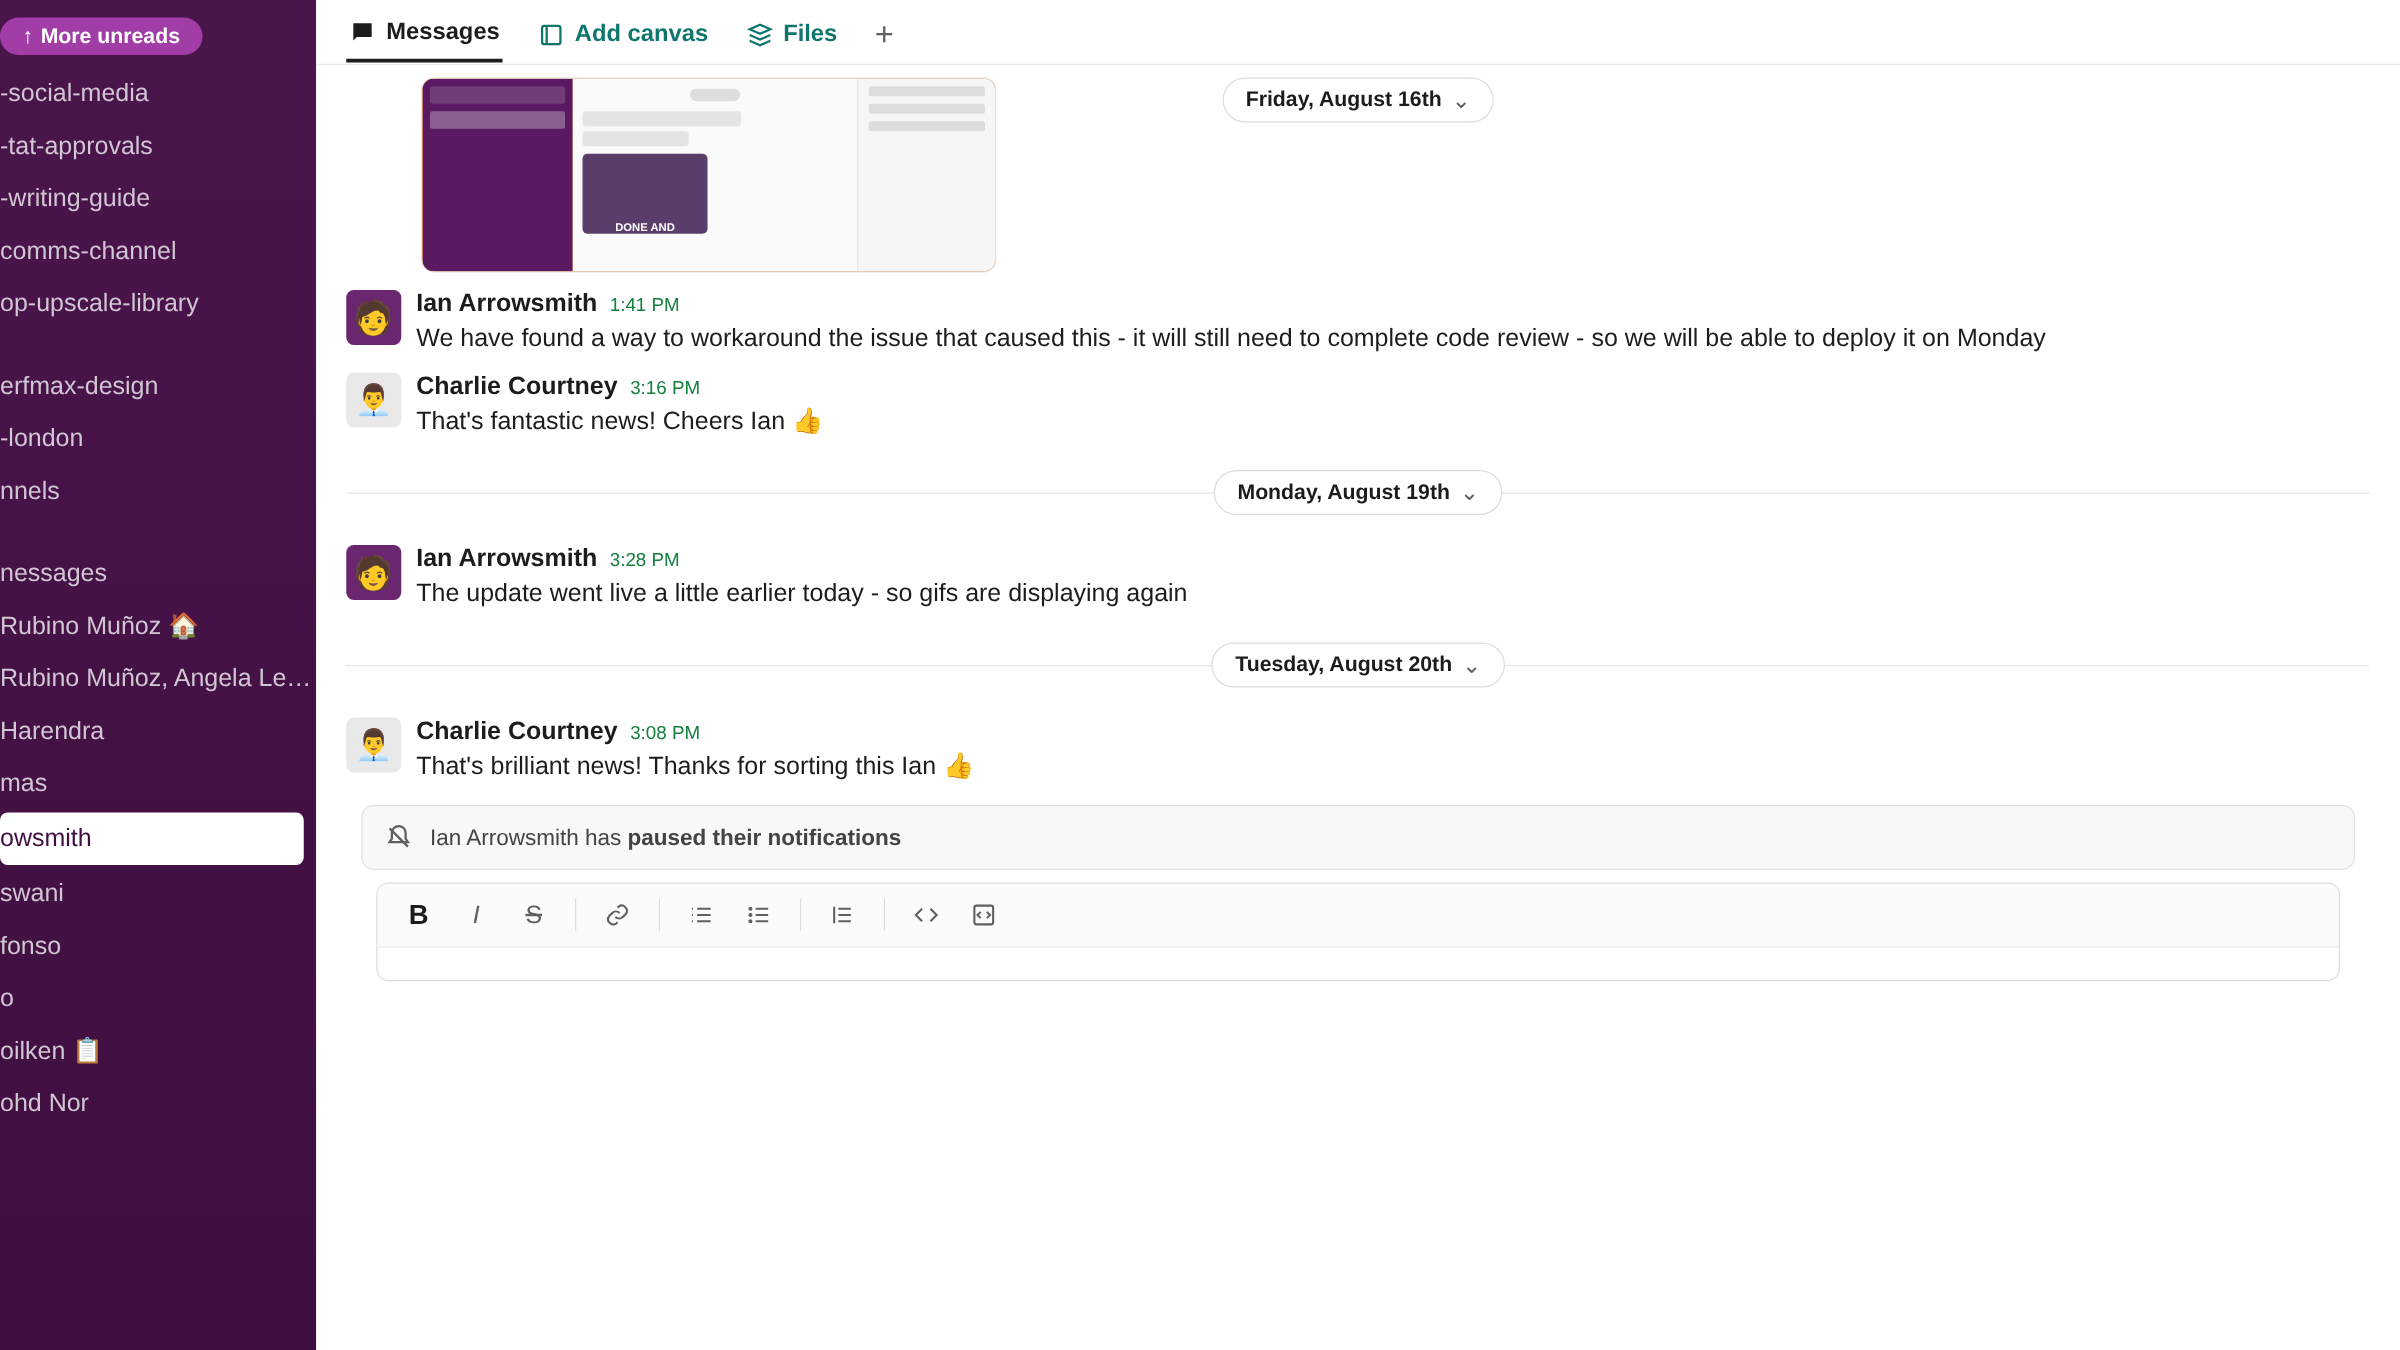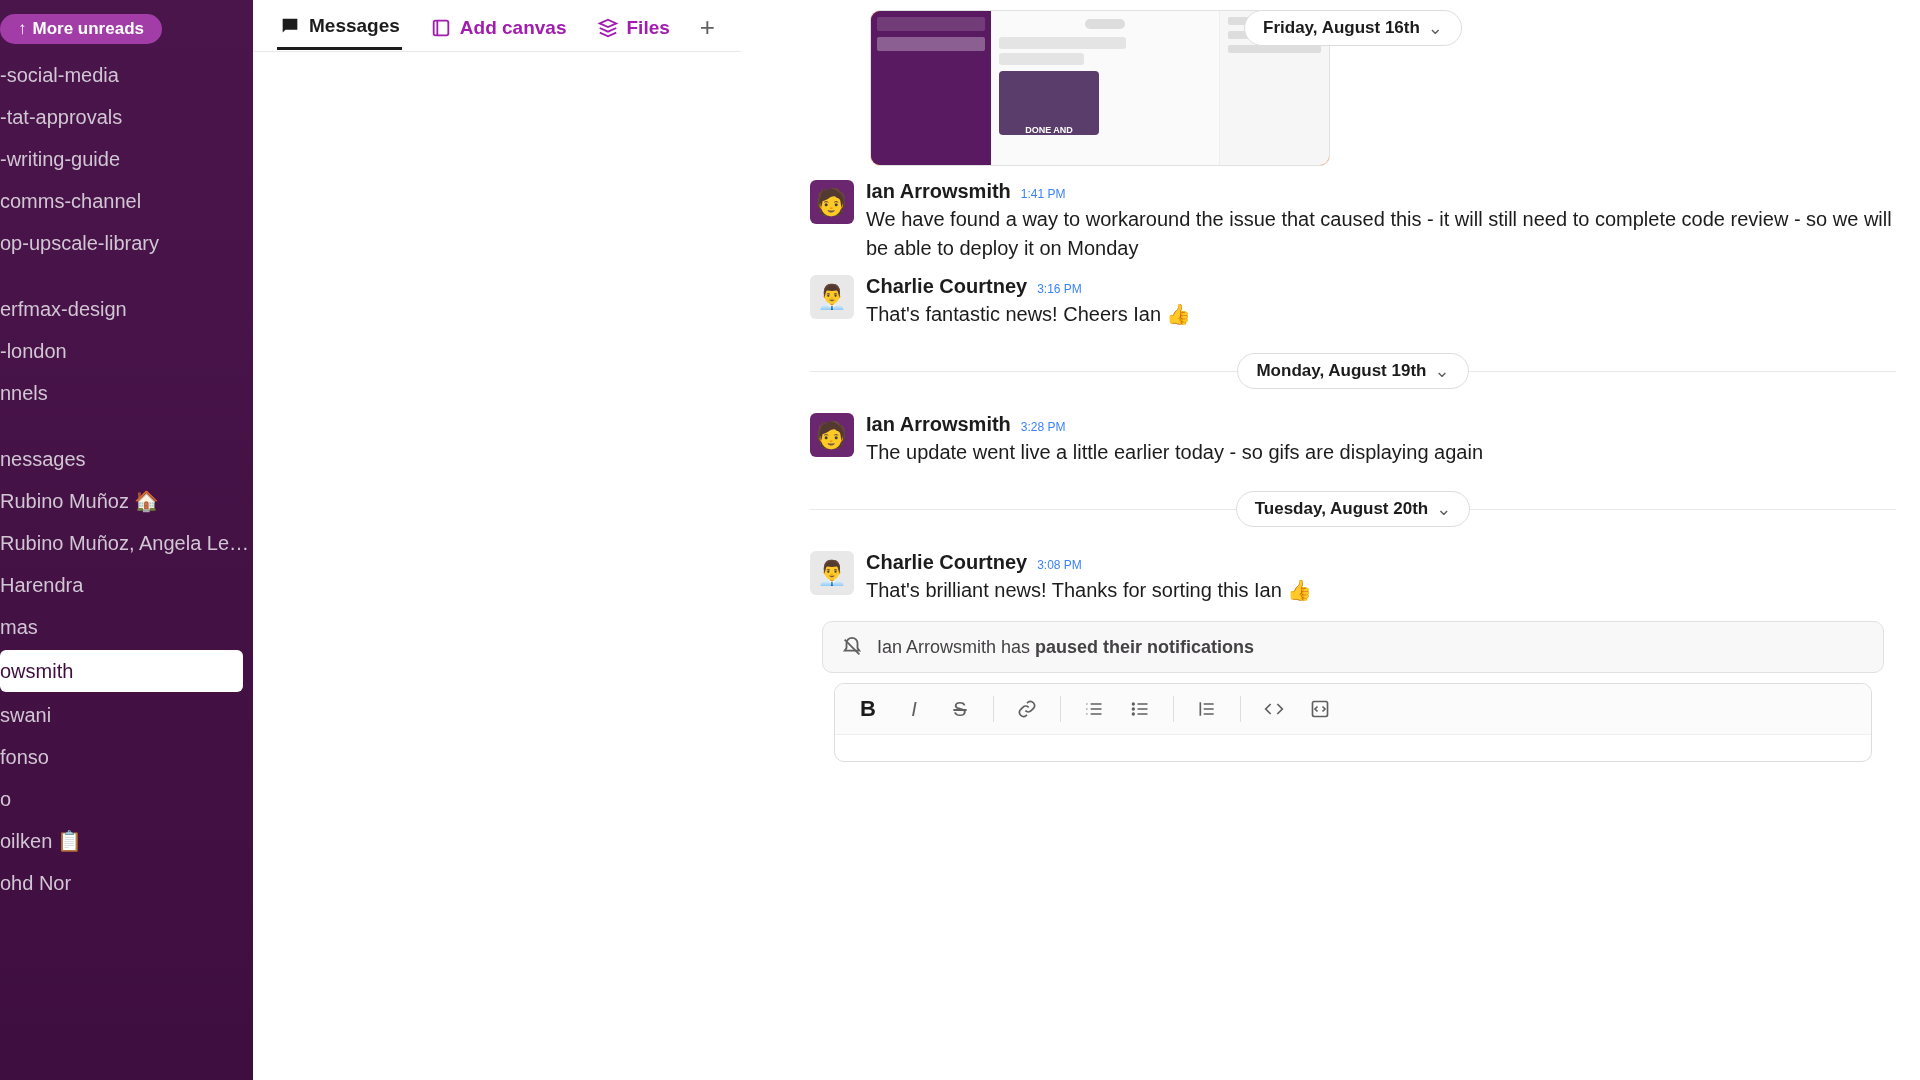--- a/index.html
+++ b/index.html
@@ -47,39 +47,38 @@
     background: #fff;
     color: #3f0e40;
     font-weight: 400;
     border-radius: 6px;
     margin: 2px 10px 2px 0;
     padding-left: 0;
   }
   .main {
     flex: 1;
     display: flex;
-    flex-direction: row;
+    flex-direction: column;
     background: #fff;
-    gap: 45px;
   }
   .tabs {
     display: flex;
     align-items: center;
     gap: 26px;
     padding: 8px 24px 0 24px;
     border-bottom: 1px solid #e8e8e8;
     height: 52px;
   }
   .tab {
     display: flex;
     align-items: center;
     gap: 8px;
     font-size: 19px;
     font-weight: 700;
-    color: #a21caf;
+    color: #0f766e;
     padding: 6px 2px 10px 2px;
     cursor: pointer;
   }
   .tab.active { color: #1d1c1d; border-bottom: 3px solid #1d1c1d; }
   .tab.add-plain { font-weight: 400; font-size: 26px; color:#616061; }
   .tab svg { width: 22px; height: 22px; }
 
   .messages {
     flex: 1;
     overflow-y: auto;
@@ -169,21 +168,21 @@
     margin-right: 12px;
     background: #ccc;
   }
   .avatar.purple { background: #6a266f; display:flex; align-items:center; justify-content:center;}
   .avatar.purple::after { content:"🧑"; font-size:26px;}
   .avatar.glasses { background: #e8e8e8; display:flex; align-items:center; justify-content:center;}
   .avatar.glasses::after { content:"👨‍💼"; font-size:24px;}
   .msg-body { flex: 1; }
   .msg-head { display:flex; align-items: baseline; gap:10px; }
   .msg-user { font-weight: 800; font-size: 20px; }
-  .msg-time { font-size: 12px; color: #3b82f6; }
+  .msg-time { font-size: 15px; color: #15803d; }
   .msg-text { font-size: 20px; line-height: 1.45; margin-top: 2px; }
 
   .notif-banner {
     display: flex;
     align-items: center;
     gap: 14px;
     background: #f8f8f8;
     border: 1px solid #e1e1e1;
     border-radius: 10px;
     padding: 14px 18px;

